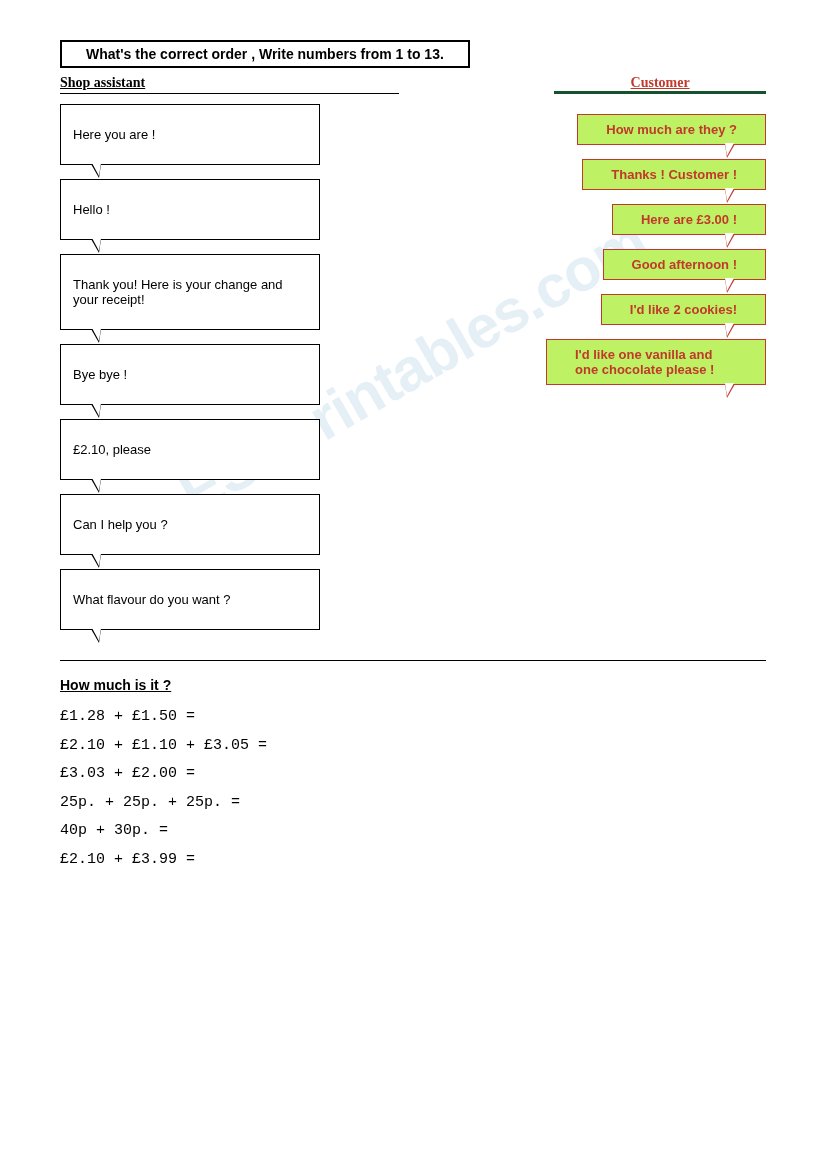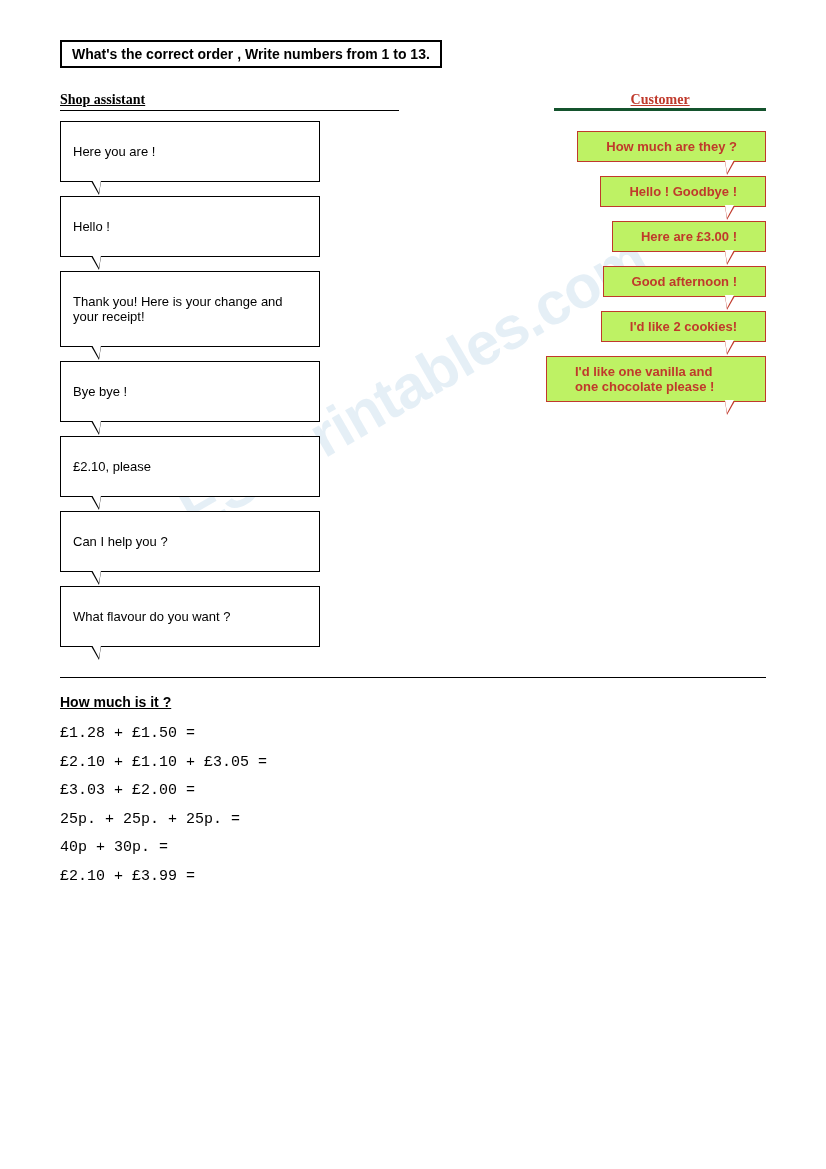--- a/index.html
+++ b/index.html
@@ -9,24 +9,24 @@
       font-size: 13px;
       width: 826px;
       min-height: 1169px;
       padding: 40px 60px;
       color: #000;
     }
 
     .title-box {
       border: 2px solid #000;
       display: inline-block;
-      padding: 4px 10px;
+      padding: 4px 24px;
       font-weight: bold;
       font-size: 14px;
-      margin-bottom: 24px;
+      margin-bottom: 7px;
     }
 
     .columns-header {
       display: flex;
       justify-content: space-between;
       margin-bottom: 10px;
       padding: 0 0;
     }
 
     .col-label {
@@ -217,21 +217,21 @@
     <div class="bubble-left">
       <span>What flavour do you want ?</span>
     </div>
   </div>
 
   <div class="right-col">
     <div class="bubble-right">
       <span>How much are they ?</span>
     </div>
     <div class="bubble-right">
-      <span>Hello ! Goodbye !</span>
+      <span>Thanks ! Customer !</span>
     </div>
     <div class="bubble-right">
       <span>Here are £3.00 !</span>
     </div>
     <div class="bubble-right">
       <span>Good afternoon !</span>
     </div>
     <div class="bubble-right">
       <span>I'd like 2 cookies!</span>
     </div>

